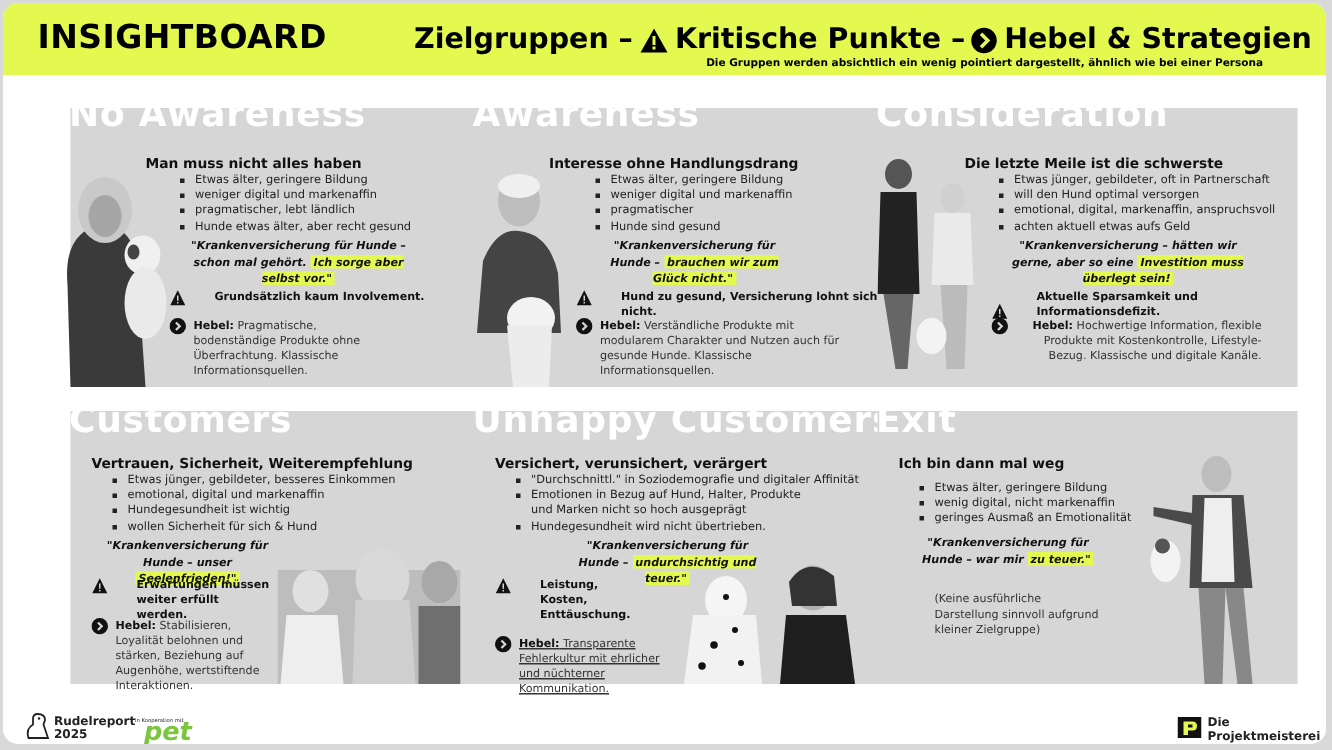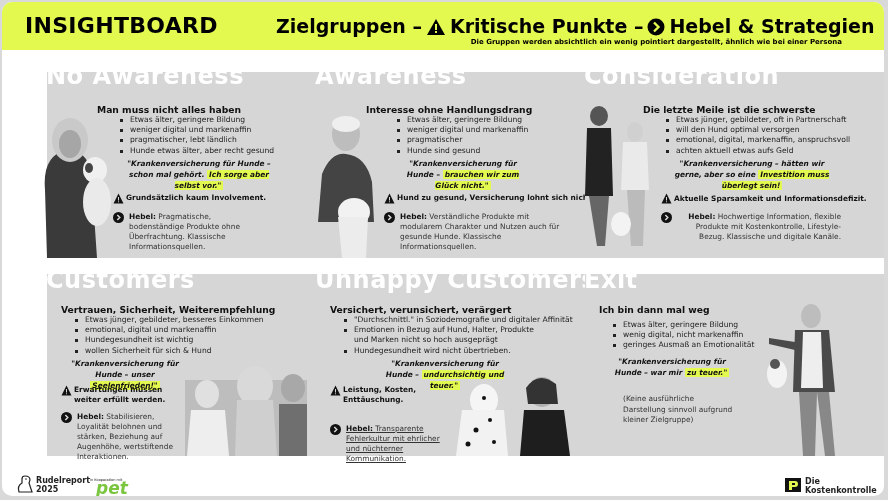--- a/index.html
+++ b/index.html
@@ -27,21 +27,21 @@
     font-weight:bold; font-size:19px; color:#000; white-space:nowrap;
     display:flex; align-items:center; gap:4px;
   }
   .headline .icon-tri { display:inline-block; width:20px; height:18px; position:relative; top:1px; }
   .headline .icon-circ { display:inline-block; width:18px; height:18px; position:relative; top:1px; }
   .subhead {
     position:absolute; right:42px; top:36px;
     font-size:7px; font-weight:bold; color:#000; white-space:nowrap;
   }
   .card {
-    position:absolute; background:#d6d6d6; width:280px;padding-left:33px;
+    position:absolute; background:#d6d6d6; width:280px;
   }
   .card-title-big {
     position:absolute; font-size:24px; font-weight:900; color:#ffffff;
     white-space:nowrap; letter-spacing:0.5px; line-height:24px;
     font-family:"DejaVu Sans", sans-serif;
   }
   .card-sub {
     position:absolute; font-weight:bold; font-size:9.2px; color:#111; white-space:nowrap;
   }
   ul.bullets {
@@ -52,21 +52,21 @@
   ul.bullets li::before {
     content:""; position:absolute; left:1px; top:4px; width:3px; height:3px; background:#222;
   }
   ul.bullets li.wrap { white-space:normal; }
   .quote {
     position:absolute; font-size:7.4px; font-style:italic; font-weight:bold; color:#111;
     text-align:center; line-height:11px;
   }
   .hl { background:#e4f94f; padding:0 2px; }
   .crit {
-    position:absolute; font-size:7.4px; font-weight:bold; color:#111; display:flex; gap:2px;
+    position:absolute; font-size:7.4px; font-weight:bold; color:#111; display:flex; gap:19px;
     line-height:10px;
   }
   .lever {
     position:absolute; font-size:7.4px; color:#333; display:flex; gap:5px; line-height:10px;
   }
   .lever b { color:#111; }
   .ico { flex:0 0 auto; width:11px; height:11px; }
   .note { position:absolute; font-size:7.4px; color:#333; line-height:10.5px; }
   .photo { position:absolute; }
   .footer-logo { position:absolute; }
@@ -326,15 +326,15 @@
   <div class="foot-text" style="left:88px; top:474px; font-size:3.5px; font-weight:normal;">In Kooperation mit</div>
   <div class="foot-text" style="left:94px; top:477px; font-size:17px; font-style:italic; font-weight:900; color:#7bc63f; line-height:18px;">pet</div>
 
   <svg class="footer-logo" style="left:783px; top:476px;" width="16" height="14" viewBox="0 0 16 14">
     <rect x="0" y="0" width="16" height="14" fill="#111"></rect>
     <path d="M4 3 L10 3 Q13 3 13 6 Q13 9 10 9 L7 9 L7 12 L4 12 Z" fill="#e4f94f"></path>
     <rect x="7" y="5" width="3" height="2" fill="#111"></rect>
   </svg>
   <div class="foot-text" style="left:803px; top:475px; font-size:8px;">
     <div>Die</div>
-    <div>Kostenkontrolle</div>
+    <div>Projektmeisterei</div>
   </div>
 </div>
 
 </body></html>

